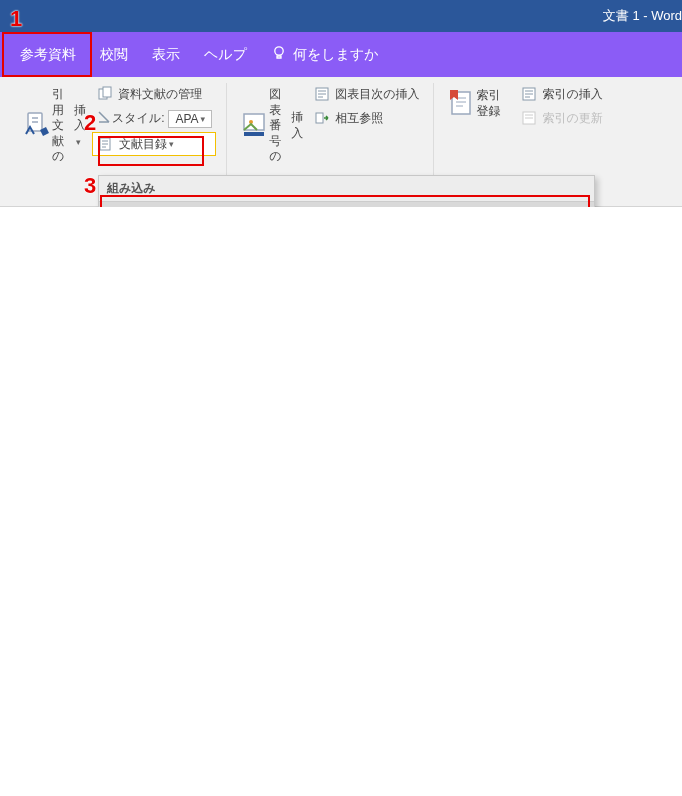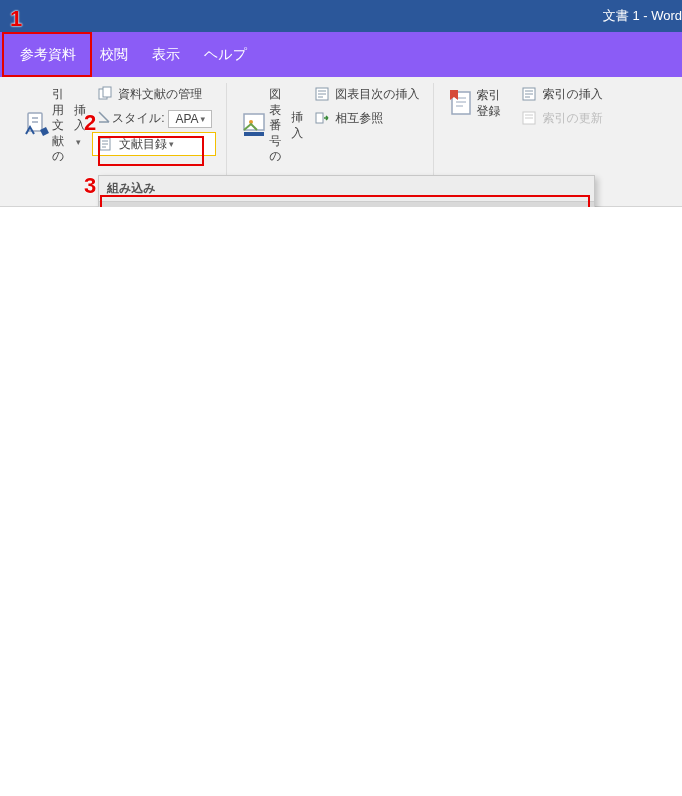--- a/index.html
+++ b/index.html
@@ -49,20 +49,29 @@
 
 <div class="titlebar">
   <span>文書 1  -  Word</span>
 </div>
 
 <div class="tabstrip">
   <div class="tab active">参考資料</div>
   <div class="tab">校閲</div>
   <div class="tab">表示</div>
   <div class="tab">ヘルプ</div>
+  <div class="tell-me">
+    <span>
+      <svg width="16" height="16" viewBox="0 0 16 16">
+            <circle cx="8" cy="6" r="4.2" fill="none" stroke="#fff" stroke-width="1.3"></circle>
+            <path d="M6 11h4v2H6z" fill="none" stroke="#fff" stroke-width="1.3"></path>
+          </svg>
+    </span>
+    <span>何をしますか</span>
+  </div>
 </div>
 
 <div class="ribbon">
 
   <div class="group">
     <div class="group-body">
       <div class="big-btn">
         <span class="ic">
           <svg width="30" height="30" viewBox="0 0 30 30">
                 <rect x="6" y="3" width="14" height="18" rx="1" fill="#fff" stroke="#9aa8bd" stroke-width="1.5"></rect>

